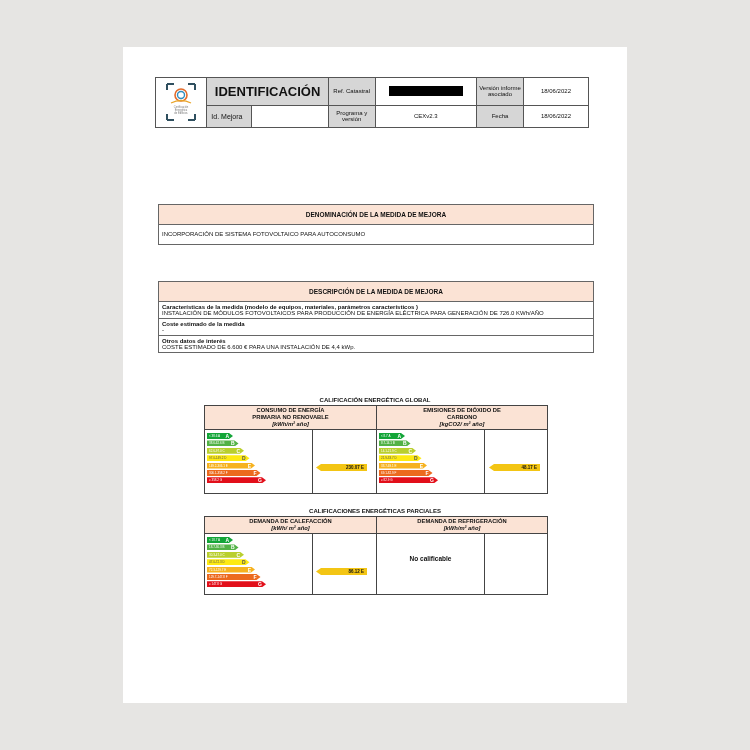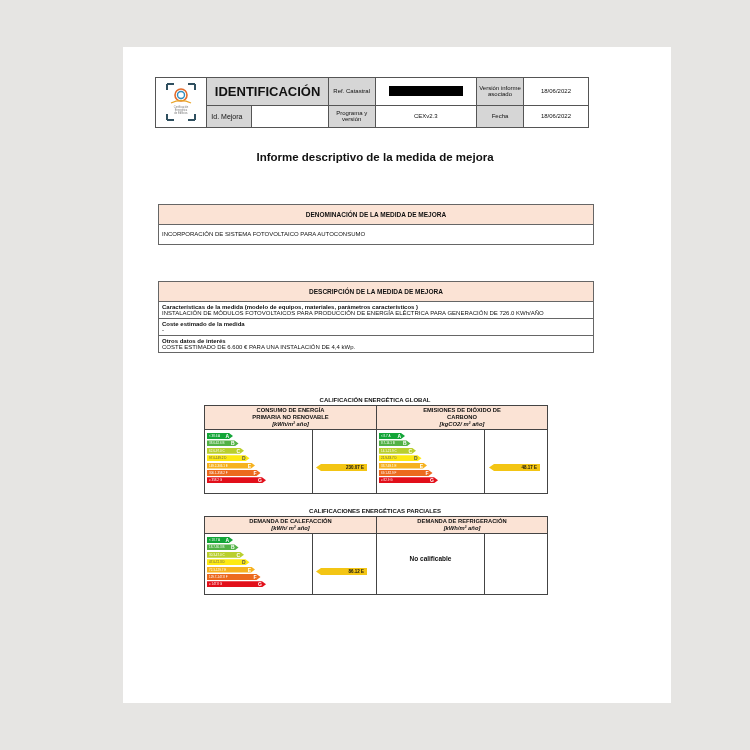--- a/index.html
+++ b/index.html
@@ -1,17 +1,17 @@
 <!DOCTYPE html>
 <html><head>
 <meta charset="utf-8">
 <style>
   html, body { margin:0; padding:0; }
   body { width:750px; height:750px; background:#e6e5e3; position:relative; font-family:"Liberation Sans", sans-serif; color:#111; overflow:hidden; }
-  .page { position:absolute; left:123px; top:47px; width:504px; height:656px; background:#fff;padding-left:44px; }
+  .page { position:absolute; left:123px; top:47px; width:504px; height:656px; background:#fff; }
   table { border-collapse:collapse; }
   .hdr { position:absolute; left:32px; top:30px; width:434px; height:51px; border:1px solid #333; }
   .hdr td { border:1px solid #555; text-align:center; vertical-align:middle; font-size:6px; padding:0; }
   .hdr .grey { background:#d6d6d6; }
   .hdr .title { font-size:13px; font-weight:bold; }
   .hdr .lbl { font-size:7px; }
   .logo-cell { width:44px; background:#fff; }
   .redact { display:inline-block; width:74px; height:10px; background:#000; }
   .doc-title { position:absolute; left:0; width:504px; top:104px; text-align:center; font-size:11.5px; font-weight:bold; }
   .box { position:absolute; left:35px; width:434px; border:1px solid #666; }
@@ -60,21 +60,20 @@
       <td class="grey lbl" style="width:34px;text-align:left;padding-left:4px;">Id. Mejora</td>
       <td style="width:66px"></td>
       <td class="grey">Programa y versión</td>
       <td>CEXv2.3</td>
       <td class="grey">Fecha</td>
       <td>18/06/2022</td>
     </tr>
   </tbody>
     </table>
 
-  <div class="doc-title">Informe descriptivo de la medida de mejora</div>
 
   <div class="box" style="top:157px;">
     <div class="head">DENOMINACIÓN DE LA MEDIDA DE MEJORA</div>
     <div class="row" style="padding:6px 3px 7px;">INCORPORACIÓN DE SISTEMA FOTOVOLTAICO PARA AUTOCONSUMO</div>
   </div>
 
   <div class="box" style="top:234px;">
     <div class="head">DESCRIPCIÓN DE LA MEDIDA DE MEJORA</div>
     <div class="row">
       <div class="b">Características de la medida (modelo de equipos, materiales, parámetros característicos )</div>

